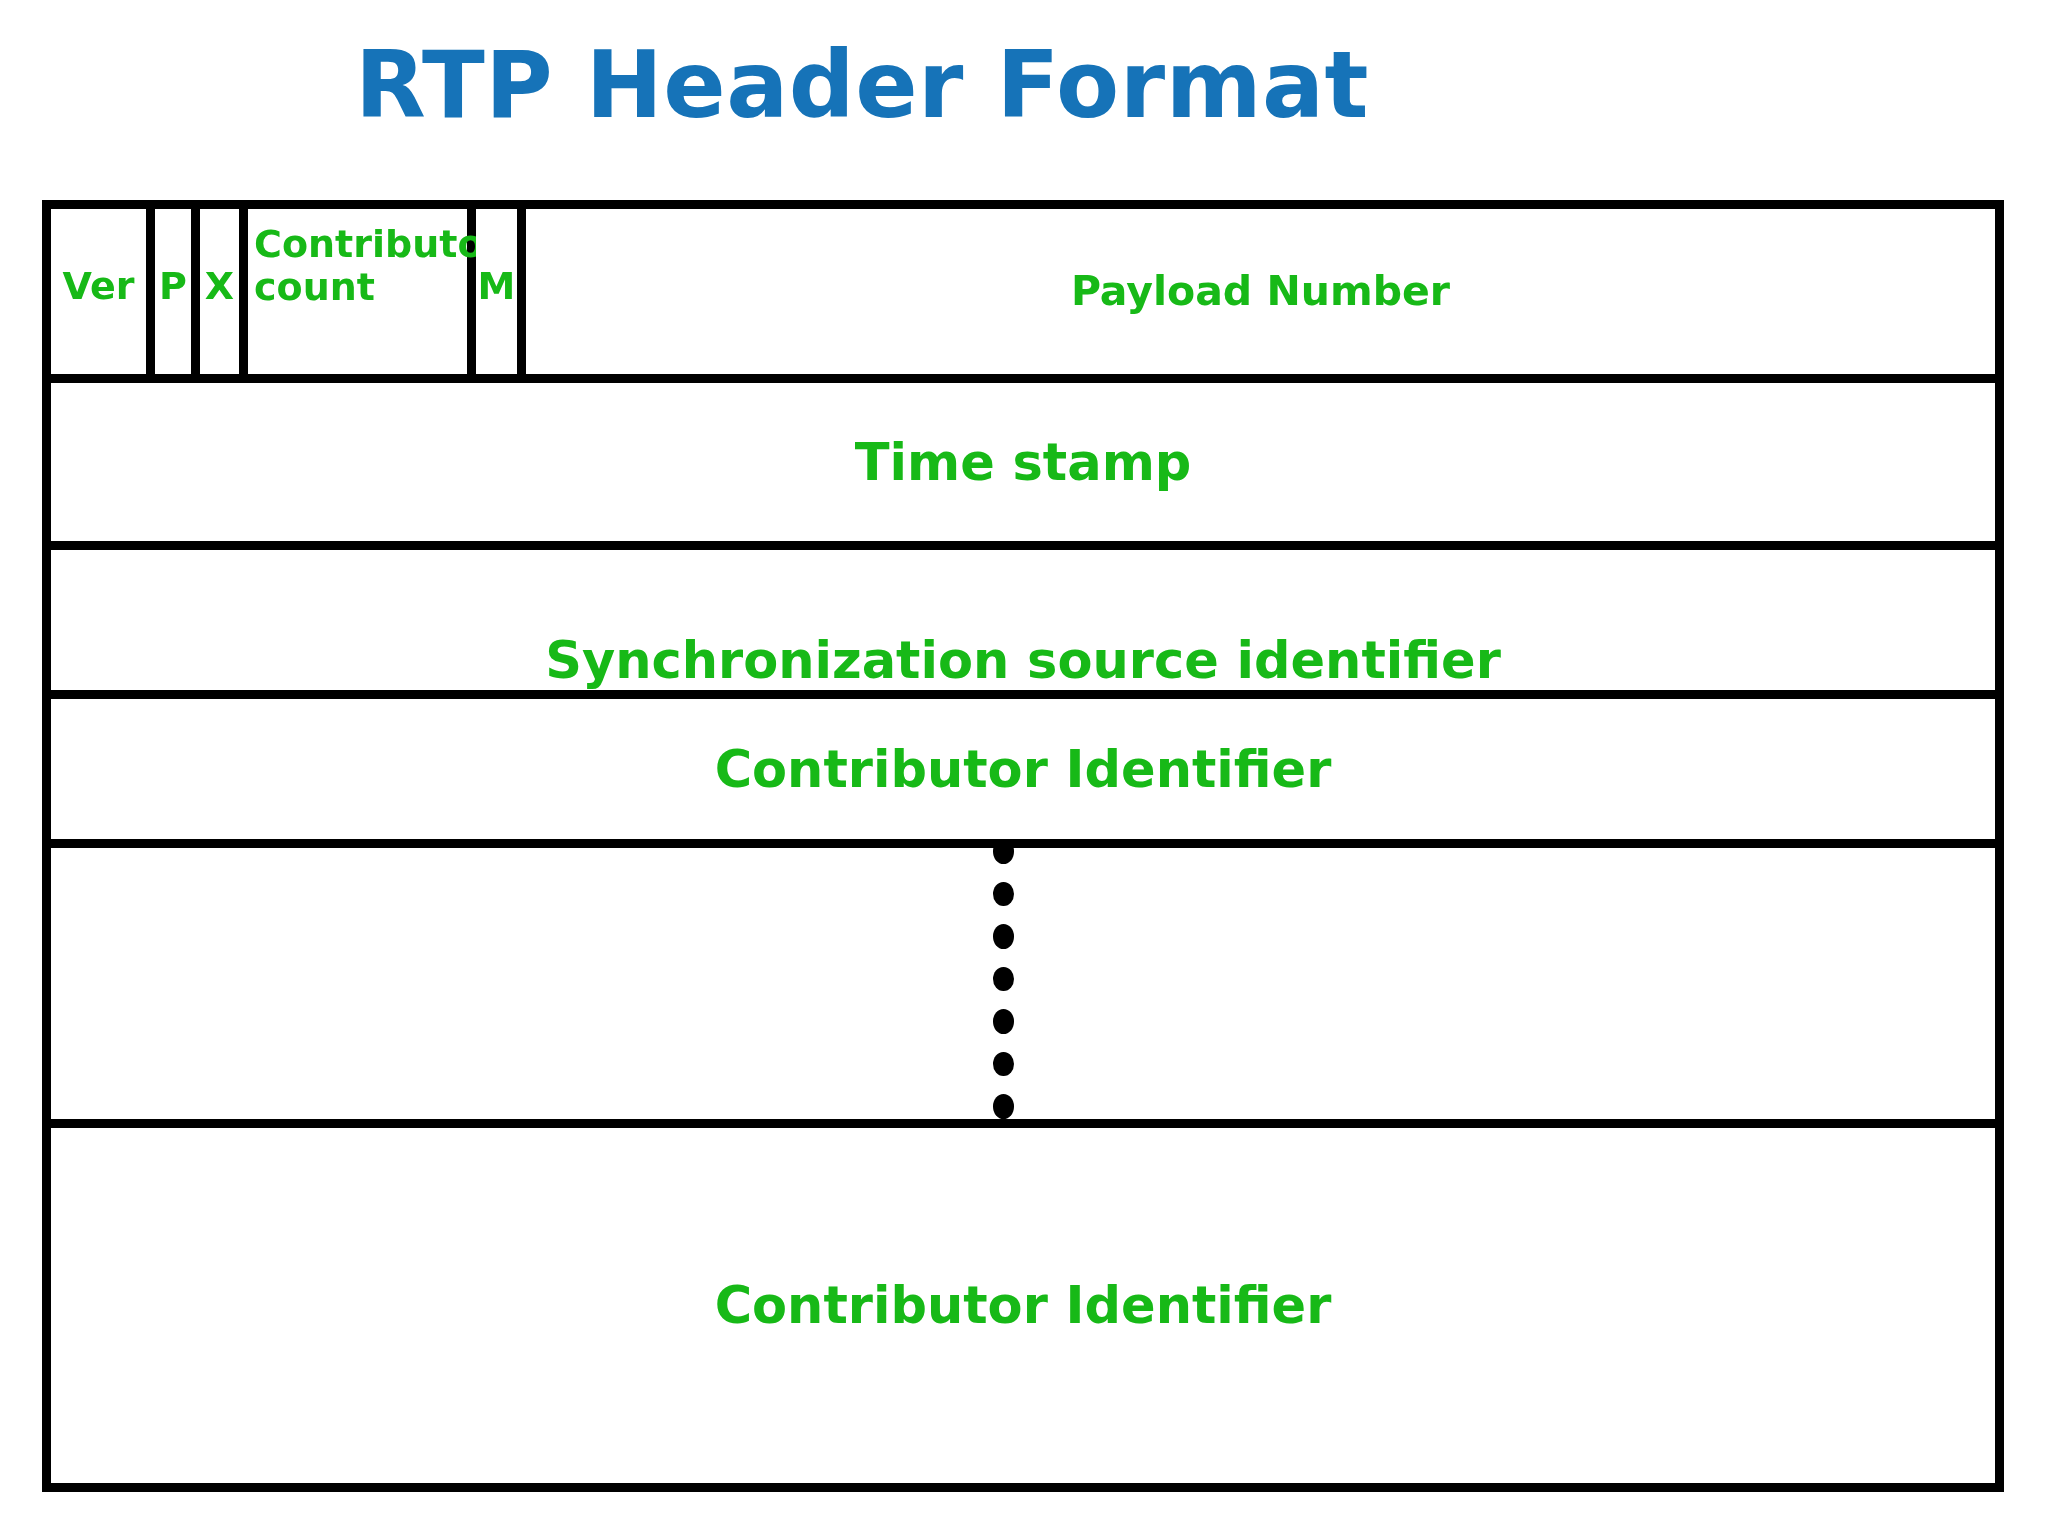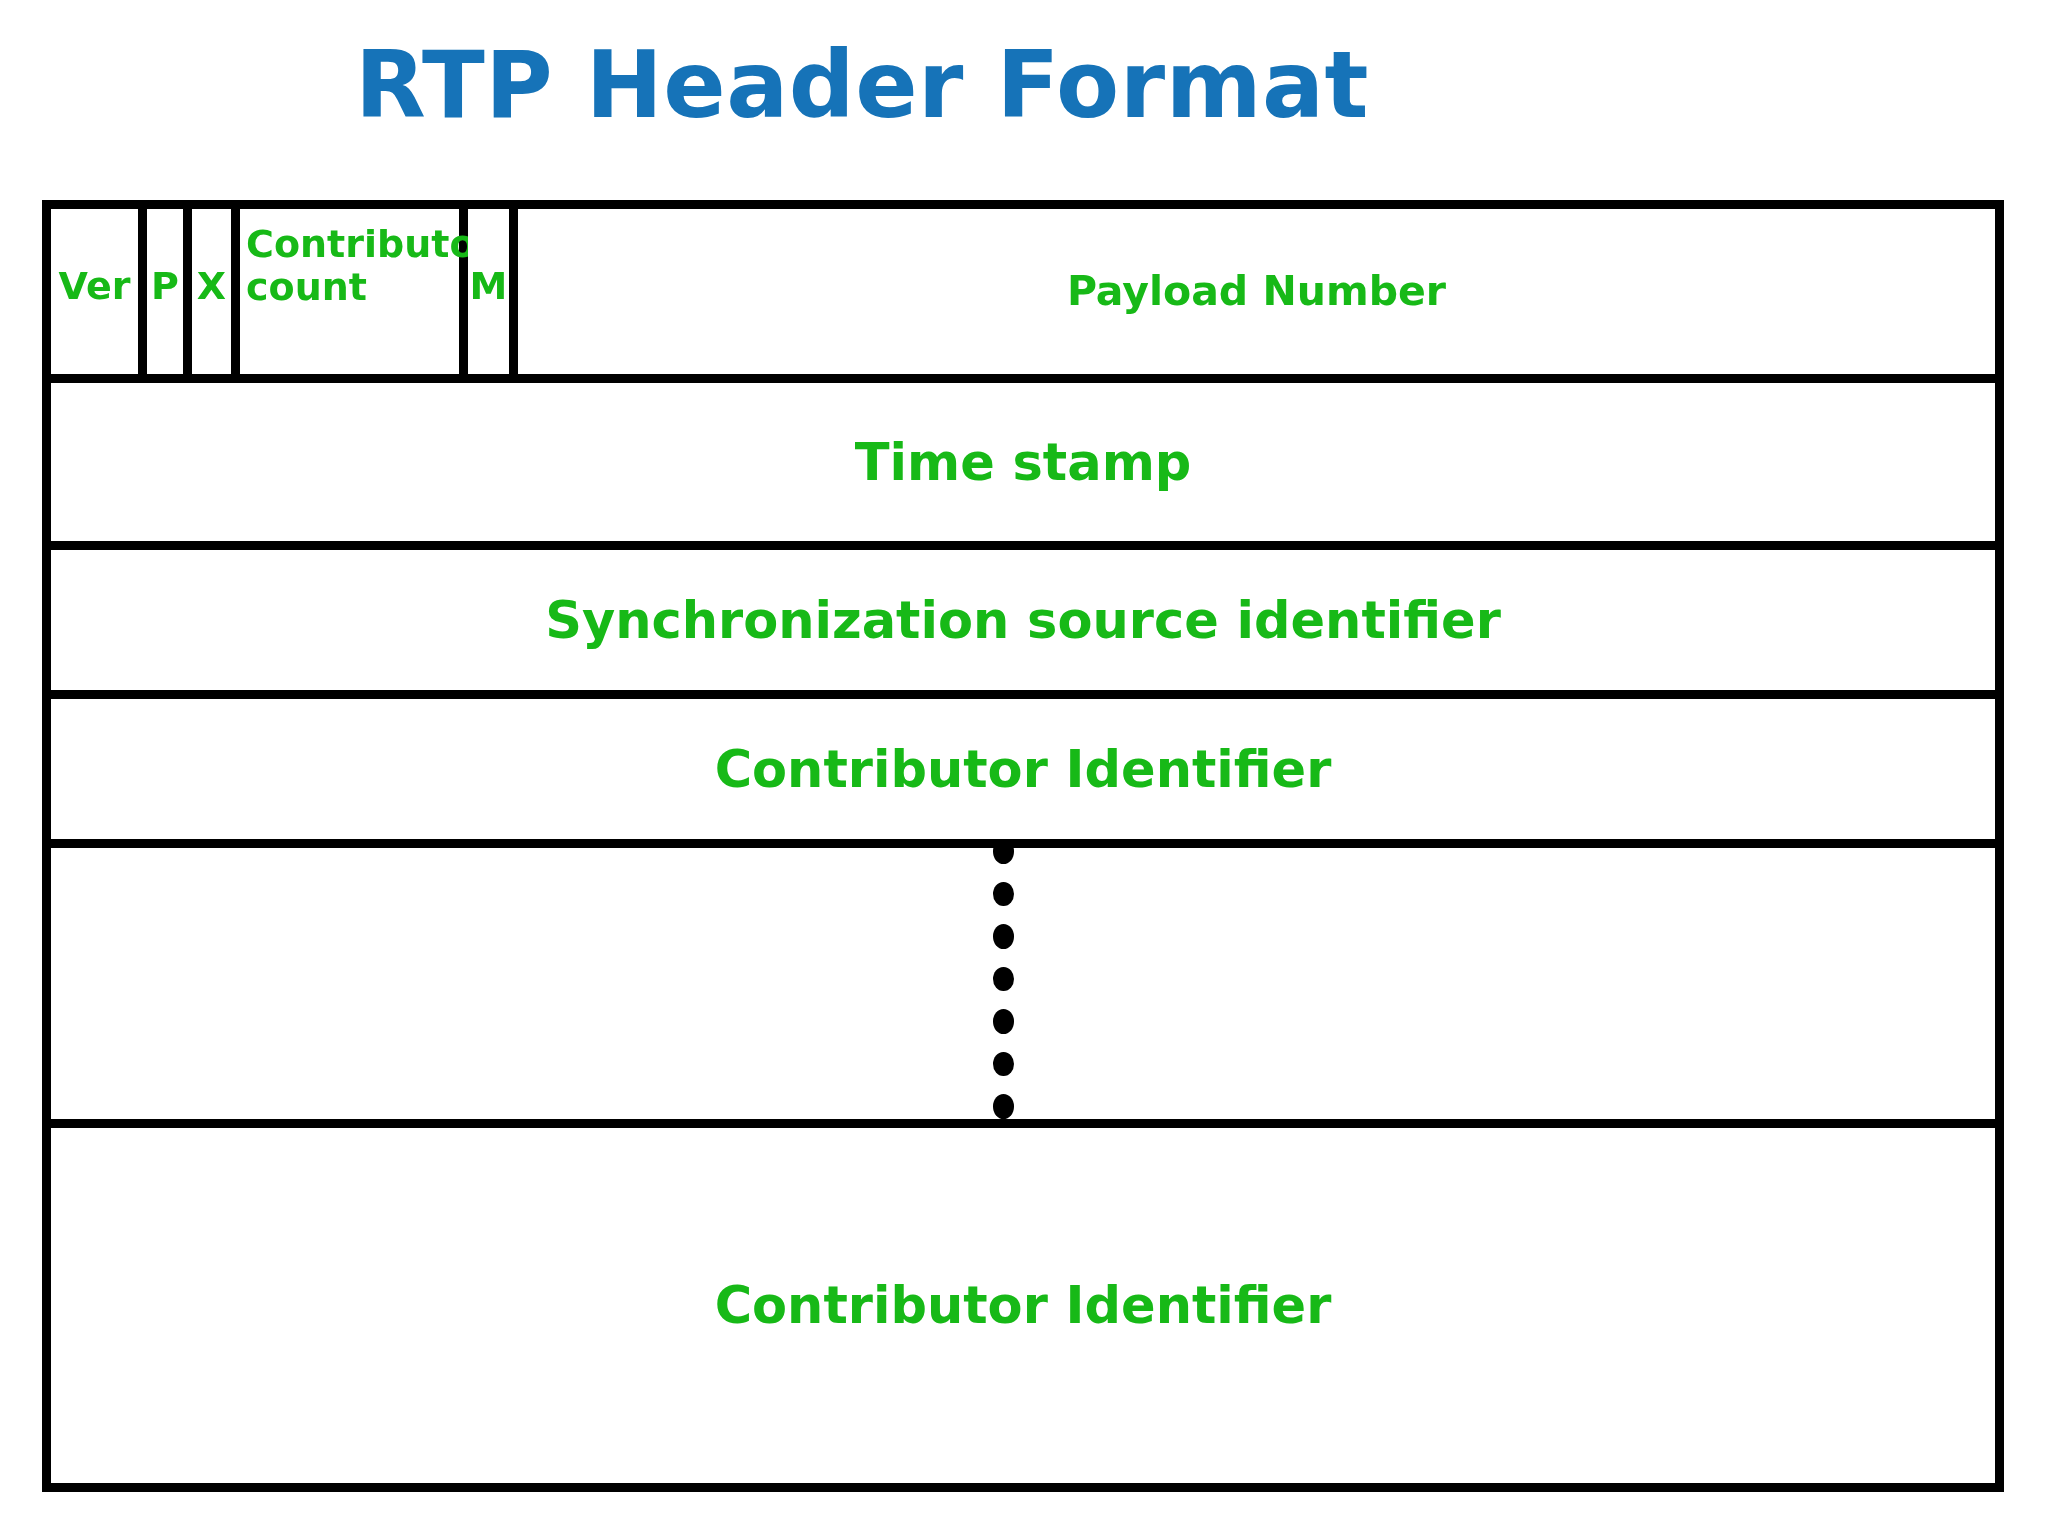--- a/index.html
+++ b/index.html
@@ -68,21 +68,21 @@
     box-sizing: border-box;
     border-right: 9px solid #000000;
     display: flex;
     align-items: center;
     justify-content: center;
     position: relative;
     background: #ffffff;
   }
   .f:last-child { border-right: none; }
 
-  .f-ver   { width: 96px; }
+  .f-ver   { width: 104px; }
   .f-p     { width: 45px; }
   .f-x     { width: 48px; }
   .f-cc    { width: 228px; }
   .f-m     { width: 50px; }
   .f-pt    { width: 452px; }
   .f-seq   { flex: 1 1 auto; }
 
   .f .lbl {
     color: #17b917;
     font-family: "DejaVu Sans", sans-serif;
@@ -103,21 +103,21 @@
     left: 6px; right: 0;
     top: 14px;
     text-align: left;
   }
   .f-pt .lbl, .f-seq .lbl {
     font-size: 41px;
   }
 
   
   .row2 { top: 165px;  height: 167px; }
-  .row3 { top: 332px;  height: 149px; }
+  .row3 { top: 332px;  height: 149px; align-items: flex-end; }
   .row4 { top: 481px;  height: 149px; }
   .row5 { top: 630px;  height: 280px; }
   .row6 { top: 910px;  height: 364px; }
 
   .row .center-label {
     width: 100%;
     text-align: center;
     color: #17b917;
     font-family: "DejaVu Sans", sans-serif;
     font-weight: 700;

